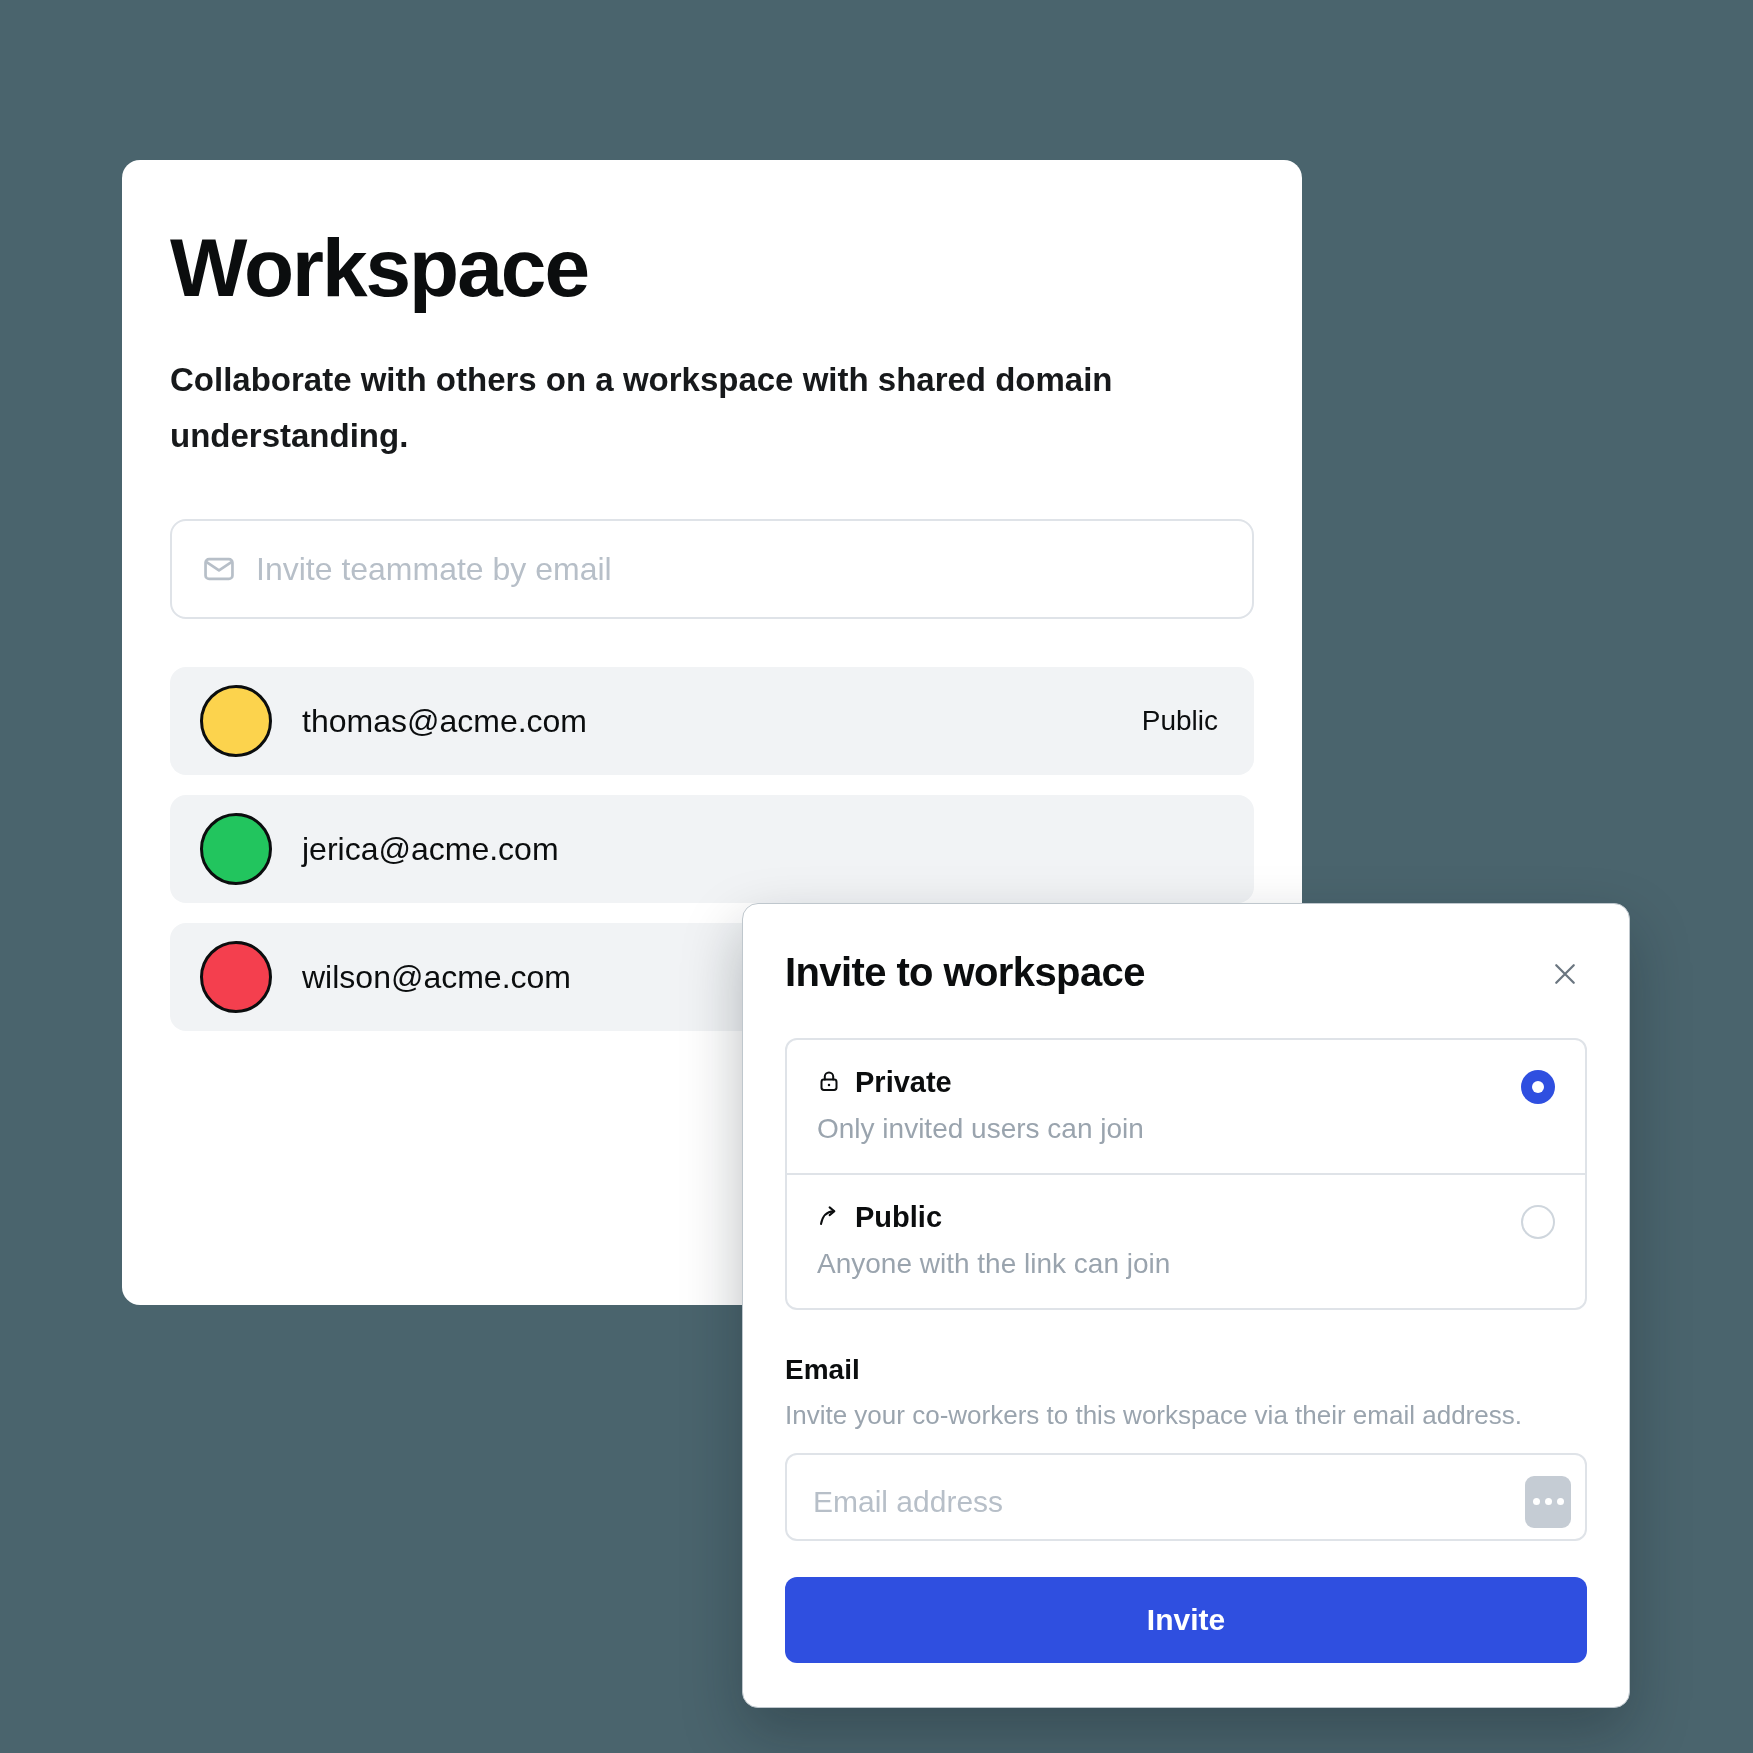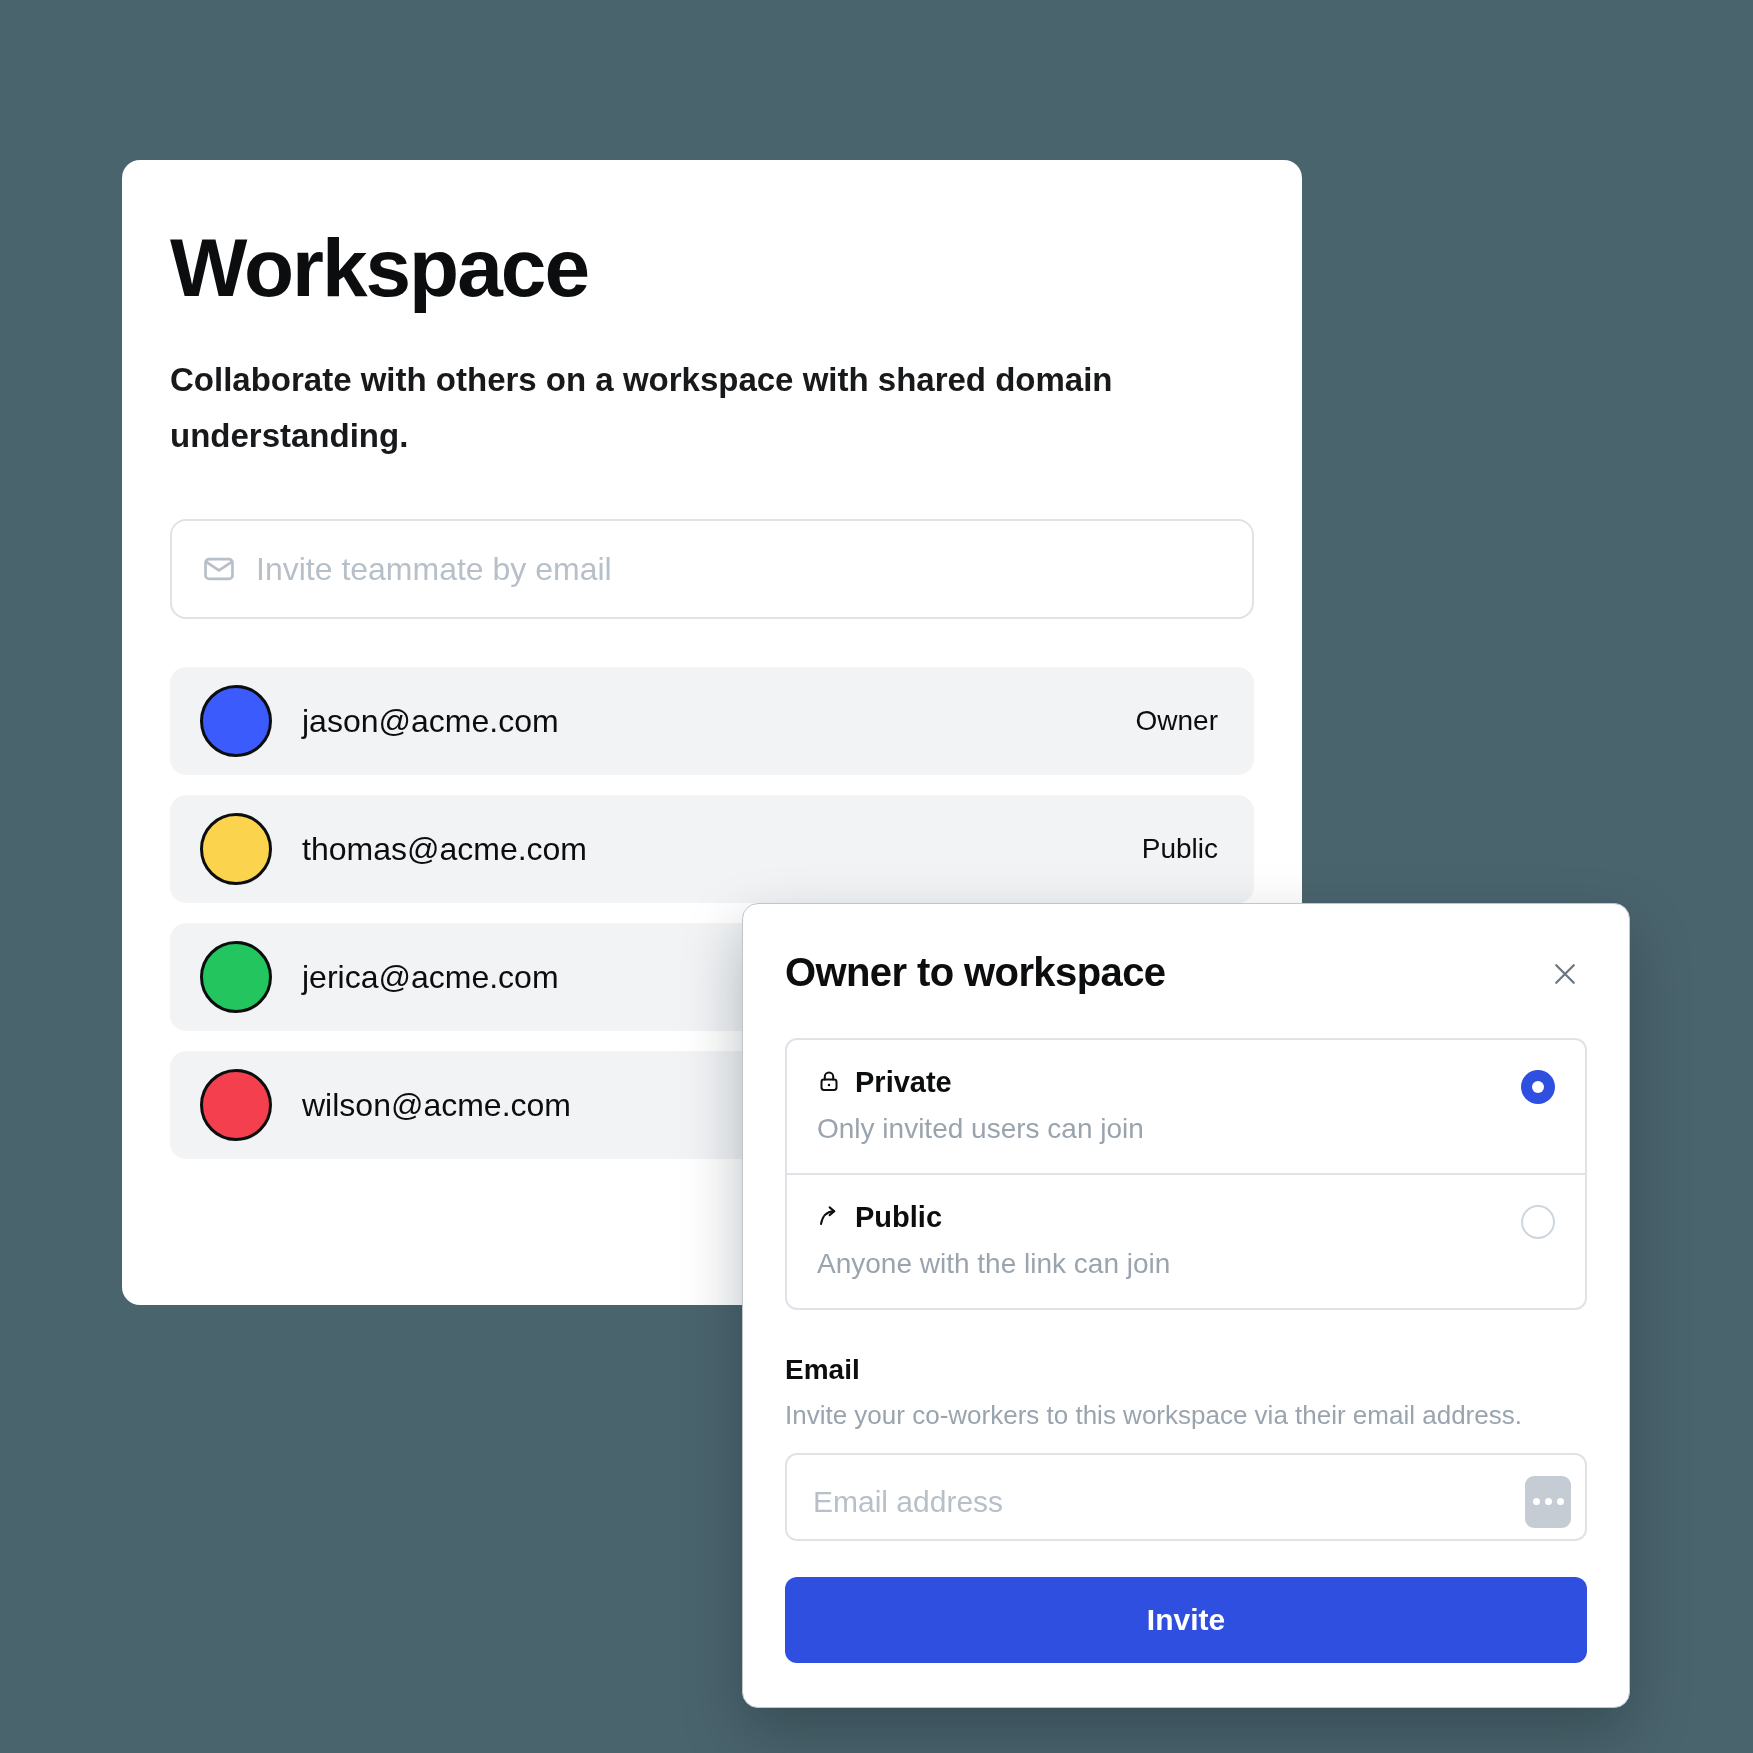--- a/index.html
+++ b/index.html
@@ -261,25 +261,20 @@
       <svg width="34" height="34" viewBox="0 0 24 24" fill="none" stroke="#b7bfc8" stroke-width="1.9" stroke-linecap="round" stroke-linejoin="round">
         <rect x="2.5" y="5" width="19" height="14" rx="2.5"></rect>
         <path d="M3 7l9 6 9-6"></path>
       </svg>
     </span>
     <span class="invite-placeholder">Invite teammate by email</span>
   </div>
 
   <div class="member-list">
 
-    <div class="member-row">
-      <span class="avatar" style="background:#3b5bfc"></span>
-      <span class="member-email">jason@acme.com</span>
-      <span class="member-role">Owner</span>
-    </div>
 
     <div class="member-row">
       <span class="avatar" style="background:#fcd34d"></span>
       <span class="member-email">thomas@acme.com</span>
       <span class="member-role">Public</span>
     </div>
 
     <div class="member-row">
       <span class="avatar" style="background:#22c55e"></span>
       <span class="member-email">jerica@acme.com</span>
@@ -291,21 +286,21 @@
       <span class="member-email">wilson@acme.com</span>
       <span class="member-role"></span>
     </div>
 
   </div>
 </div>
 
 <div class="invite-modal">
 
   <div class="modal-head">
-    <div class="modal-title">Owner to workspace</div>
+    <div class="modal-title">Invite to workspace</div>
     <div class="close-btn">
       <span>
         <svg width="30" height="30" viewBox="0 0 24 24" fill="none" stroke="#6b7680" stroke-width="1.8" stroke-linecap="round">
           <path d="M5 5l14 14M19 5L5 19"></path>
         </svg>
       </span>
     </div>
   </div>
 
   <div class="options">

